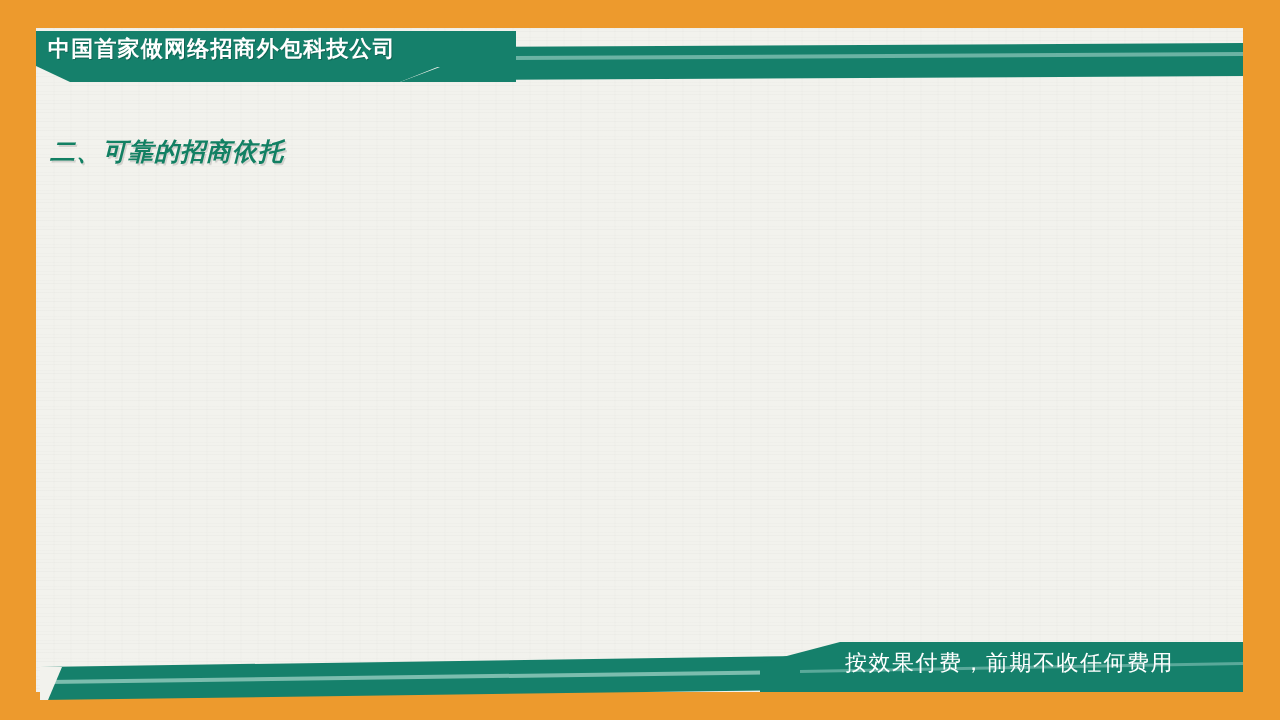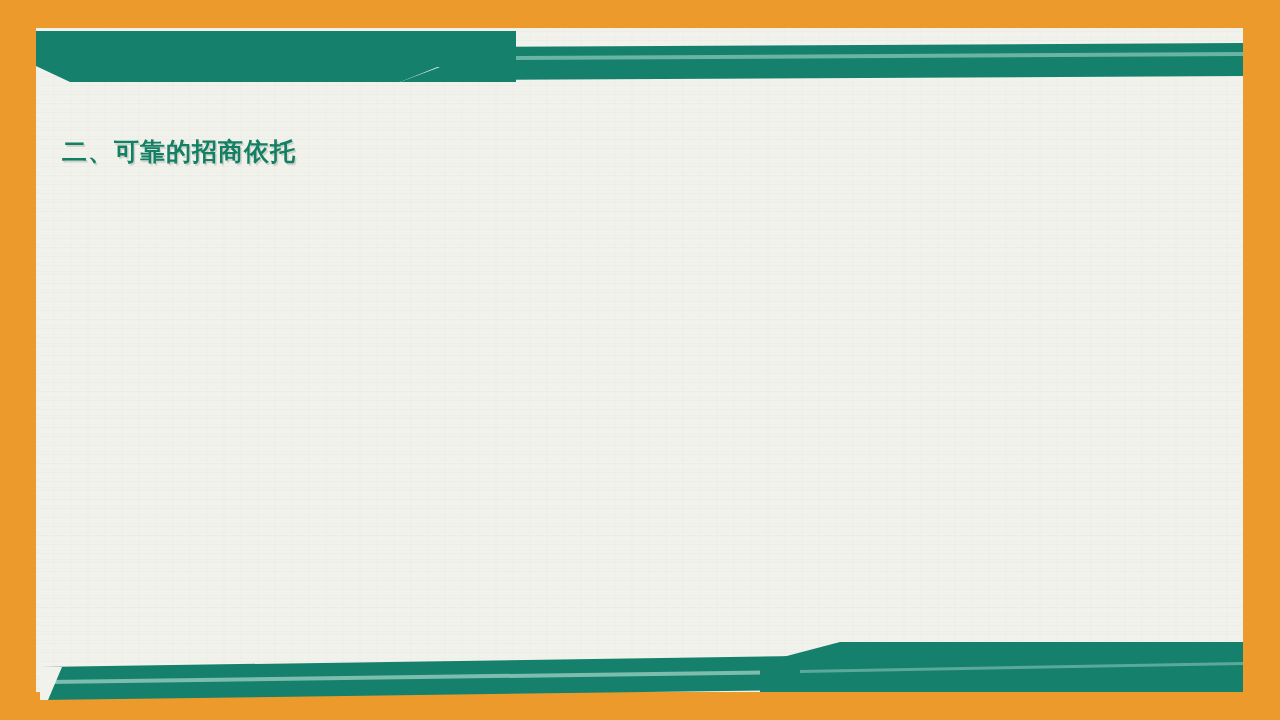--- a/index.html
+++ b/index.html
@@ -65,24 +65,25 @@
     color: #ffffff;
     letter-spacing: 1.2px;
     text-shadow: 1px 1px 0 rgba(0,0,0,0.22);
     white-space: nowrap;
     line-height: 28px;
   }
 
   
   .content {
     position: absolute;
-    left: 36px;
+    left: 24px;
     top: 95px;
     width: 1207px;
     height: 540px;
+    font-style: italic;
   }
   .section-heading {
     position: absolute;
     left: 26px;
     top: 40px;
     font-size: 25px;
     font-weight: bold;
     color: #128063;
     letter-spacing: 1px;
     white-space: nowrap;
@@ -138,20 +139,21 @@
       <polygon points="470,47 1243,43 1243,76 470,80" fill="#15806b"></polygon>
 
       <polygon points="516,56 1243,52 1243,56 516,60" fill="#6bb3a4"></polygon>
 
       <polygon points="36,31 516,31 516,67 120,67 90,66 36,66" fill="#15806b"></polygon>
       <polygon points="440,67 516,67 516,82 400,82" fill="#15806b"></polygon>
       <polygon points="36,66 440,66 400,82 70,82" fill="#15806b"></polygon>
     </svg>
   </div>
 
+  <div class="header-title">中国首家做网络招商外包科技公司</div>
 
   <div class="content">
 
     <div class="section-heading">二、可靠的招商依托</div>
 
   </div>
 
   <div class="footer-zone">
     <svg width="1280" height="110" viewBox="0 0 1280 110">
 
@@ -160,14 +162,15 @@
       <polygon points="48,70 800,60 800,64 48,74" fill="#7cbdae"></polygon>
 
       <polygon points="40,57 62,57 48,90 40,90" fill="#f2f2ed"></polygon>
 
       <polygon points="760,53 840,32 1243,32 1243,82 760,82" fill="#15806b"></polygon>
 
       <polygon points="800,60 1243,52 1243,55 800,63" fill="#5aa99a"></polygon>
     </svg>
   </div>
 
+  <div class="footer-text">按效果付费，前期不收任何费用</div>
 
 </div>
 
 </body></html>

